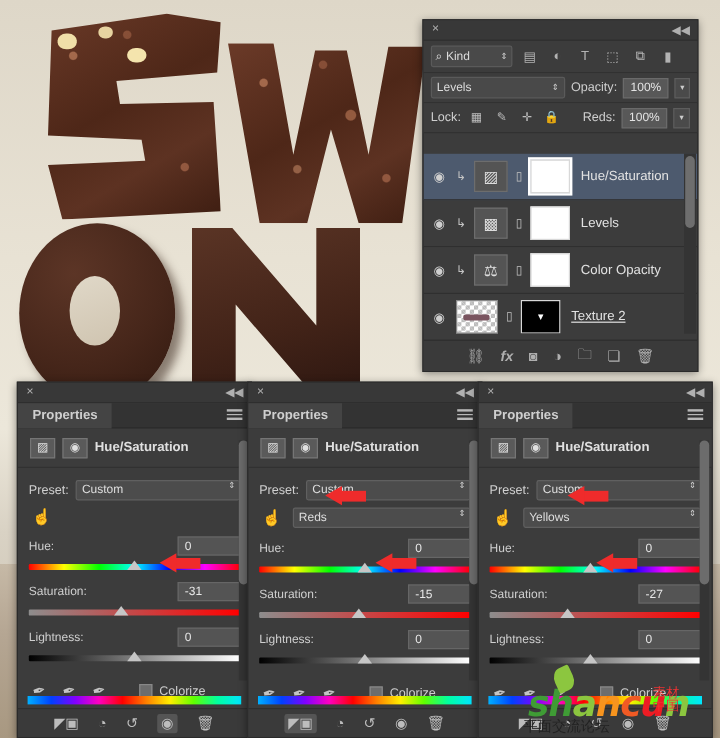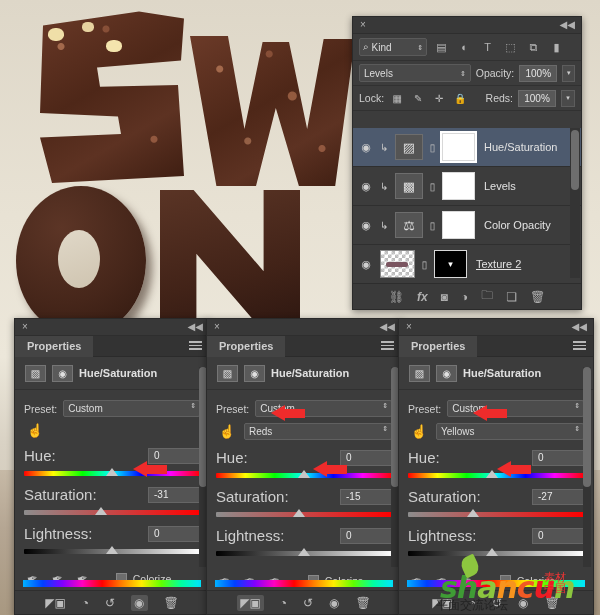--- a/index.html
+++ b/index.html
@@ -165,21 +165,21 @@
   .pr-row { display:flex; align-items:center; gap: 6px; margin-bottom: 6px; }
   .pr-label { font-size:10.5px; color:#cfcfcf; }
   .pr-select {
     flex: 1; height: 17px; background:#4c4c4c; border:1px solid #606060;
     border-radius:2px; display:flex; align-items:center; padding: 0 4px;
     font-size:10px; color:#dedede; position:relative; cursor:pointer;
   }
   .sel-spin { position:absolute; right:3px; top:2px; font-size:7px; line-height:6px; color:#d0d0d0; }
   .hand-ico { width: 22px; color:#c8c8c8; font-size:13px; text-align:center; }
   .slider-label-row { display:flex; align-items:center; margin-top: 9px; }
-  .slider-label { font-size:15px; color:#cfcfcf; }
+  .slider-label { font-size:10px; color:#cfcfcf; }
   .slider-val {
     margin-left:auto; width: 52px; height:16px; background:#545454; border:1px solid #666;
     color:#e8e8e8; font-size:10px; display:flex; align-items:center; padding-left:5px; cursor:text;
   }
   .track { position:relative; height: 8px; margin-top: 5px; }
   .track-bar { position:absolute; left:0; top:2px; width:100%; height:5px; border-radius:1px; }
   .hue-bar { background: linear-gradient(90deg,#ff0000,#ffff00,#00ff00,#00ffff,#0000ff,#ff00ff,#ff0000); }
   .sat-bar { background: linear-gradient(90deg,#8d8d8d,#ff0000); }
   .light-bar { background: linear-gradient(90deg,#000000,#ffffff); }
   .knob {

